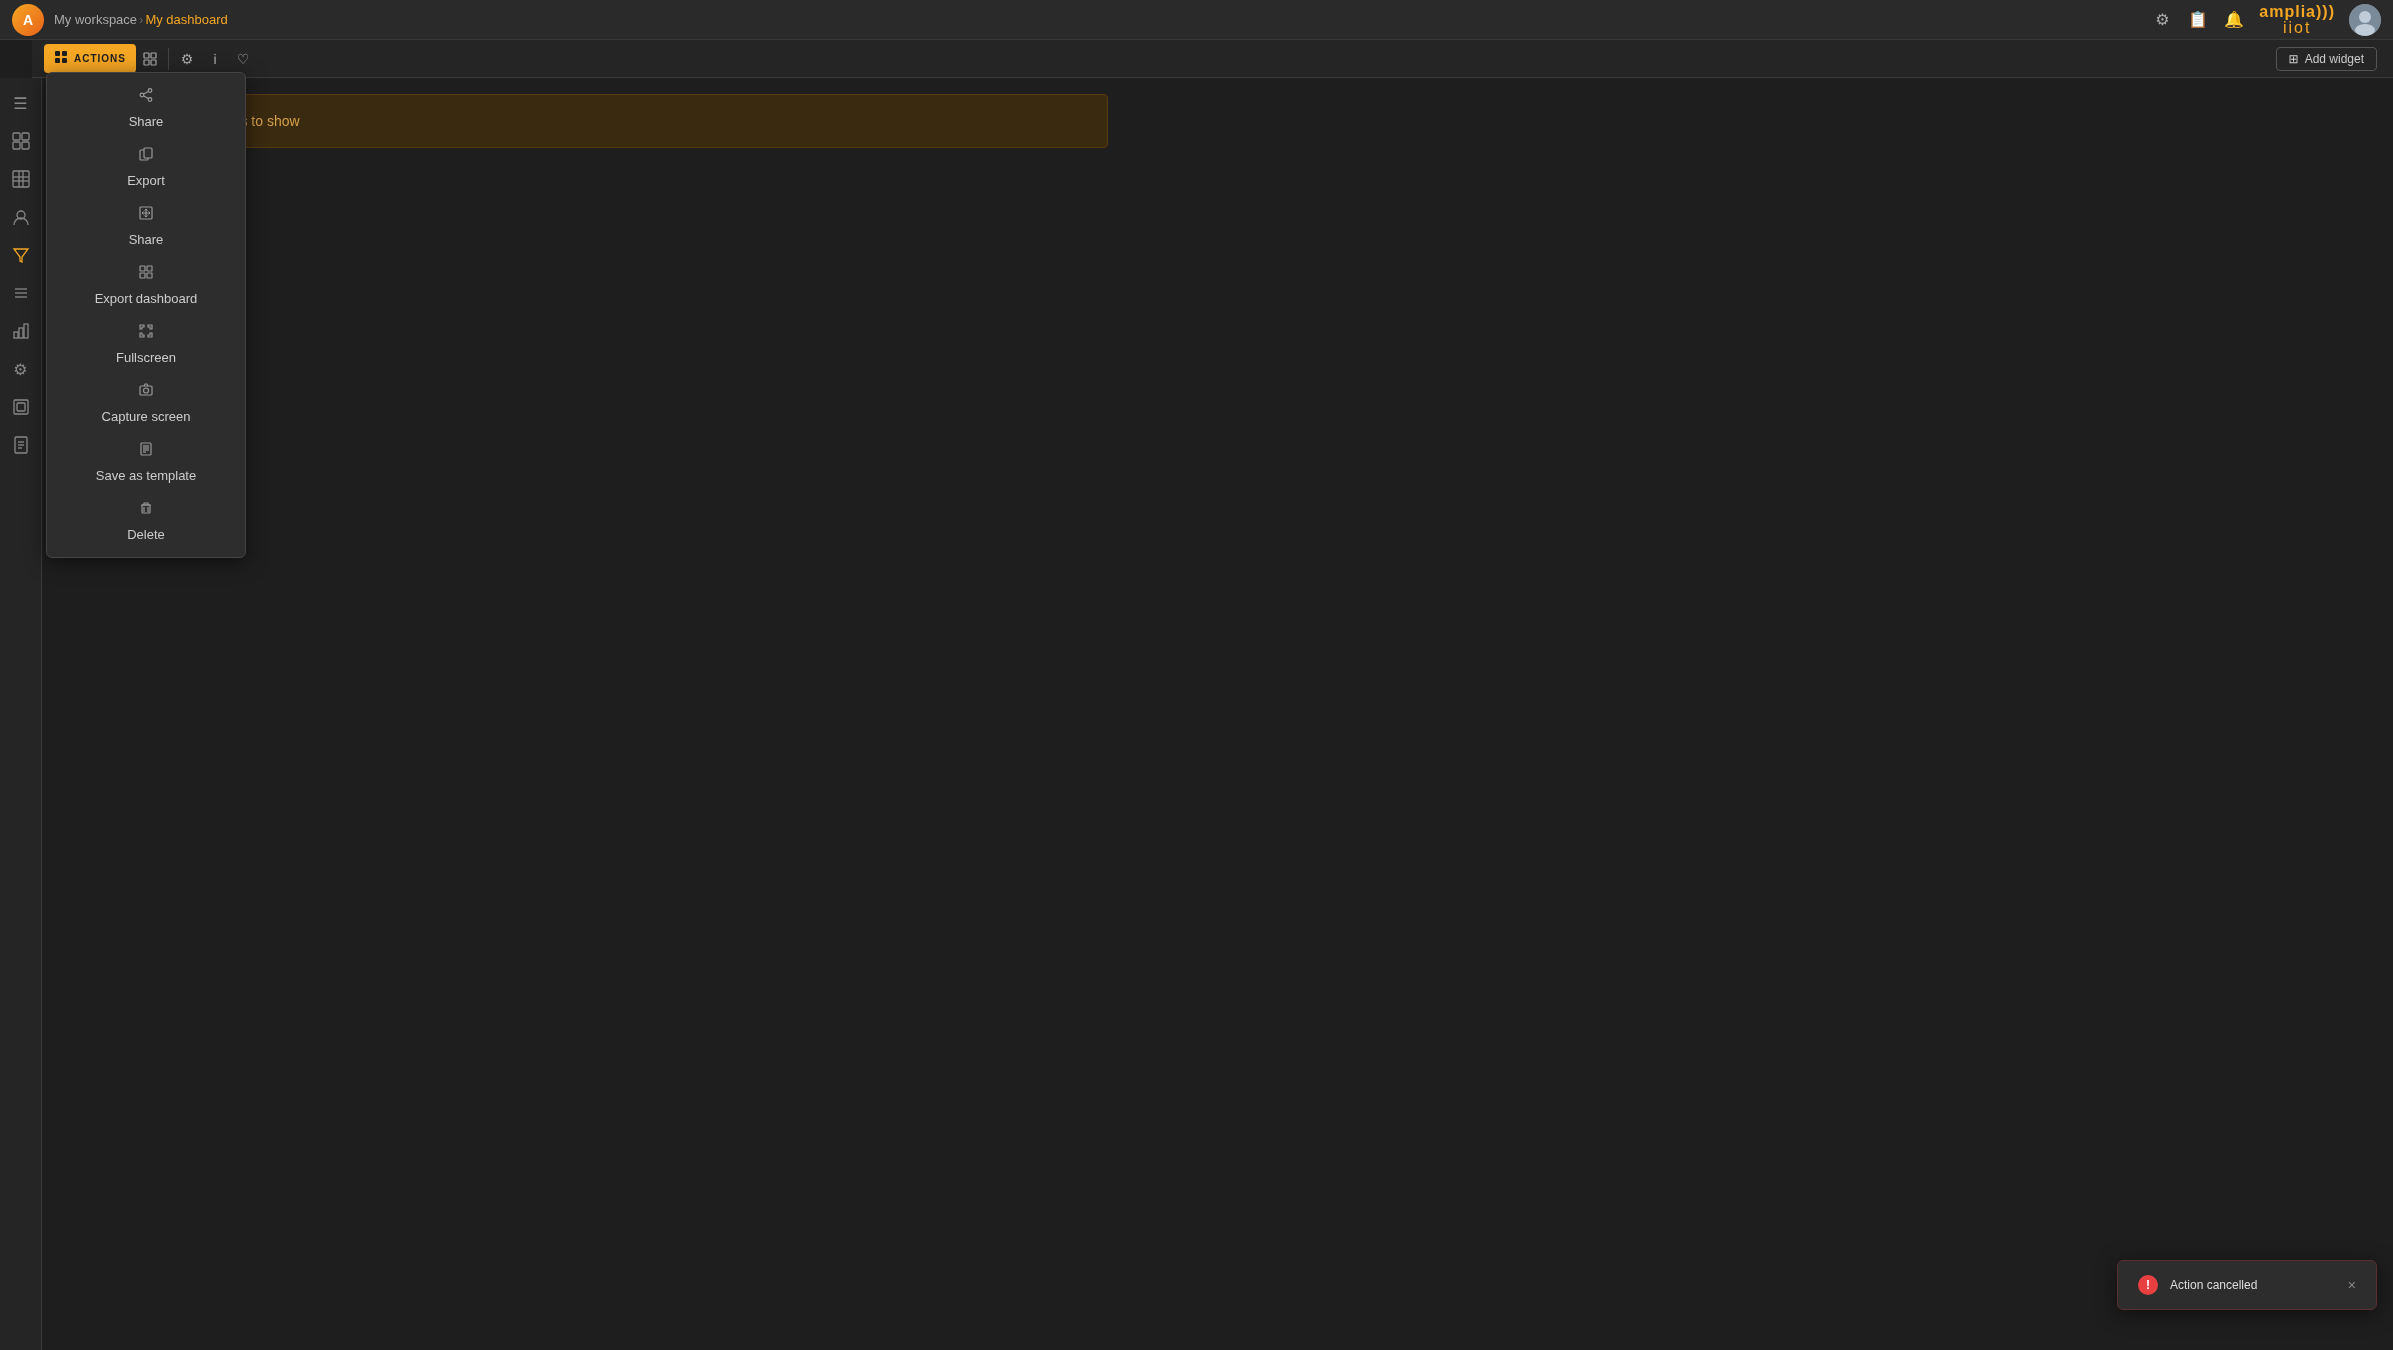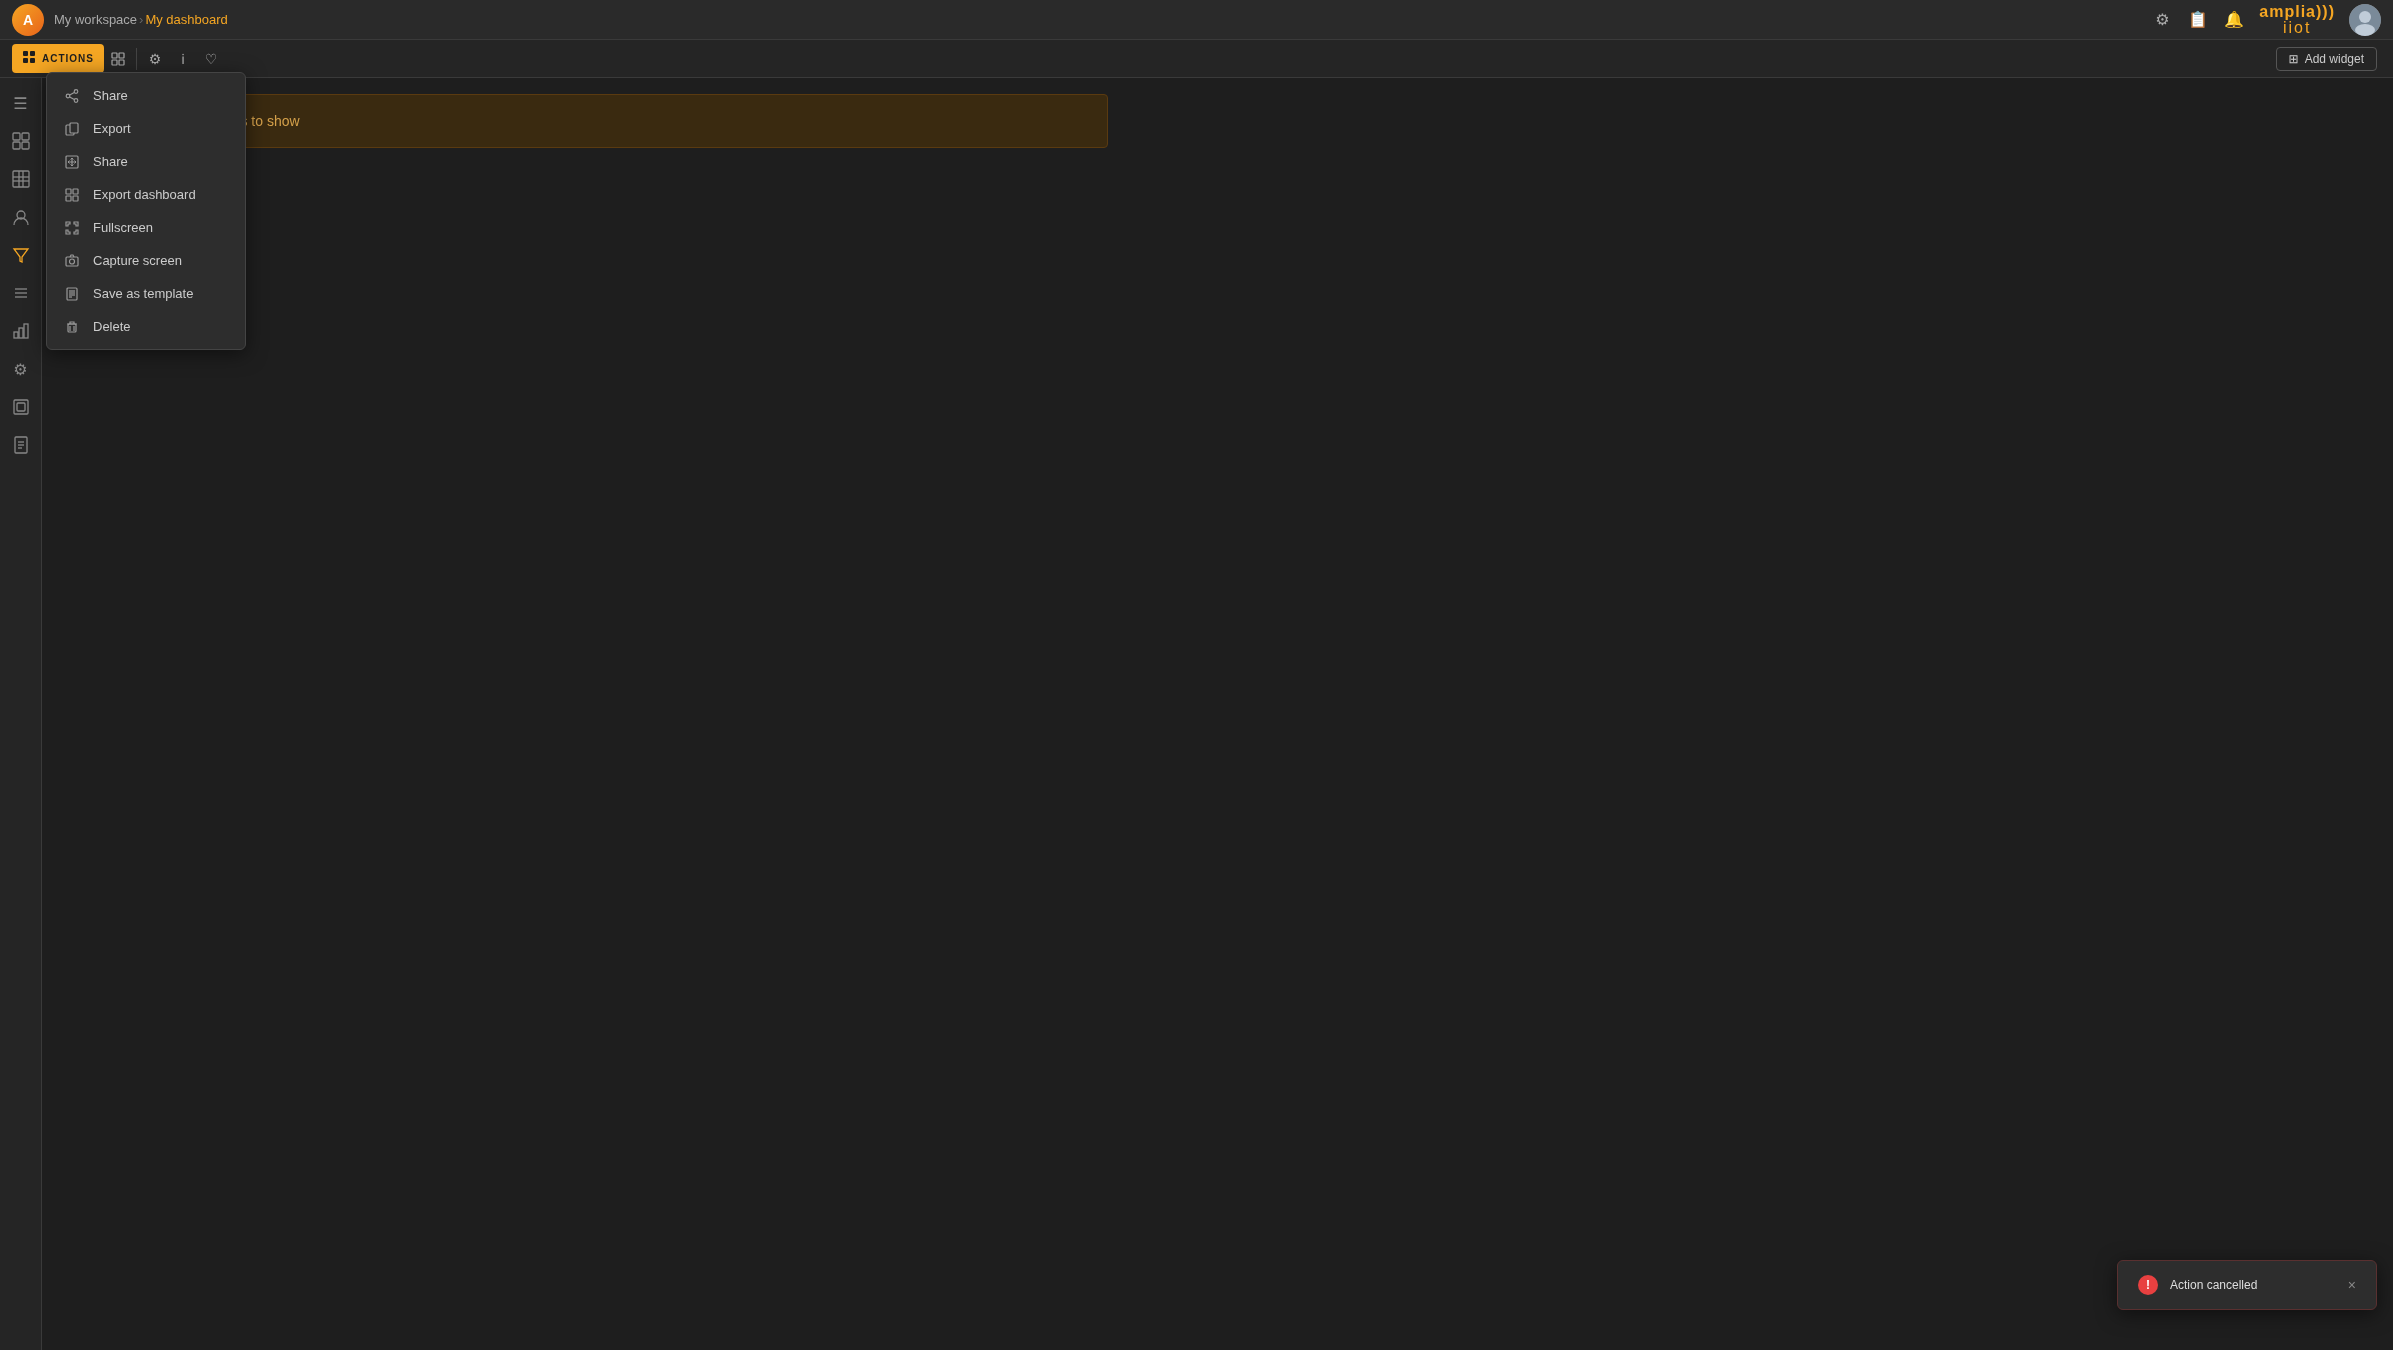--- a/index.html
+++ b/index.html
@@ -69,20 +69,21 @@
 
     
     .toolbar {
       height: 38px;
       background: #252525;
       display: flex;
       align-items: center;
       padding: 0 12px;
       border-bottom: 1px solid #3a3a3a;
       position: relative;
+      margin-left: 32px;
     }
     .toolbar-actions-btn {
       display: flex; align-items: center; gap: 6px;
       background: #f5a623; border: 2px solid #f5a623;
       border-radius: 4px; padding: 4px 8px; cursor: pointer;
       color: #1e1e1e; font-size: 11px; font-weight: bold;
     }
     .toolbar-actions-btn .btn-icon {
       font-size: 13px;
     }
@@ -158,21 +159,21 @@
       border: 1px solid #444;
       border-radius: 6px;
       width: 200px;
       z-index: 1000;
       box-shadow: 0 4px 20px rgba(0,0,0,0.5);
       padding: 6px 0;
     }
     .menu-item {
       display: flex; align-items: center; gap: 12px;
       padding: 9px 16px;
-      cursor: pointer; color: #ccc; font-size: 13px;
+      cursor: pointer; color: #ccc; font-size: 13px; flex-direction: column;
     }
     .menu-item-icon {
       font-size: 14px; color: #999; width: 18px;
       display: flex; align-items: center; justify-content: center;
       flex-shrink: 0;
     }
     .menu-item-label { flex: 1; }
 
     
     .toast {

